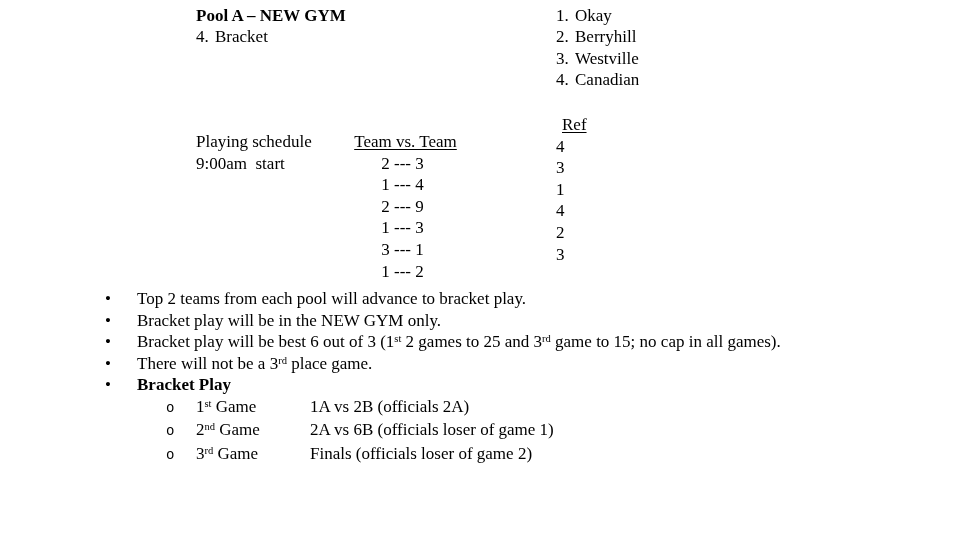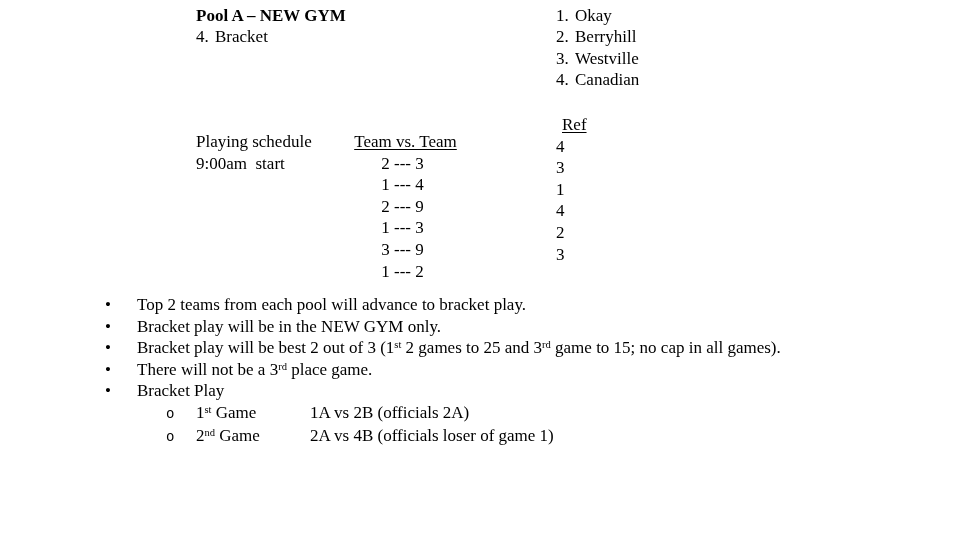--- a/index.html
+++ b/index.html
@@ -27,23 +27,23 @@
 
   
   .sched { line-height: 21.6px; }
   .sched-left { left: 196px; top: 131px; }
   .sched-mid  { left: 345px; top: 131px; width: 115px; text-align: center; }
   .sched-ref  { left: 556px; top: 114px; }
   .underline { text-decoration: underline; text-underline-offset: 2px; margin-left: 6px; }
   .pre { white-space: pre; }
 
   
-  .notes { left: 105px; top: 294px; line-height: 21.5px; }
+  .notes { left: 105px; top: 288px; line-height: 21.5px; }
   .marker { display: inline-block; width: 32px; }
-  .bold { font-weight: normal; }
+  .bold { font-weight: bold; }
   sup {
     font-size: 0.62em;
     line-height: 0;
     vertical-align: baseline;
     position: relative;
     top: -0.45em;
   }
 
   
   .sub-line { padding-left: 61px; }
@@ -86,21 +86,21 @@
     <div>Playing schedule</div>
     <div class="pre">9:00am  start</div>
   </section>
 
   <section class="abs sched sched-mid">
     <div><span class="underline">Team vs. Team</span></div>
     <div>2 --- 3</div>
     <div>1 --- 4</div>
     <div>2 --- 9</div>
     <div>1 --- 3</div>
-    <div>3 --- 9</div>
+    <div>3 --- 1</div>
     <div>1 --- 2</div>
   </section>
 
   <section class="abs sched sched-ref">
     <div><span class="underline">Ref</span></div>
     <div>4</div>
     <div>3</div>
     <div>1</div>
     <div>4</div>
     <div>2</div>
@@ -108,30 +108,33 @@
   </section>
 
   <section class="abs notes">
     <div>
       <span class="marker">•</span><span>Top 2 teams from each pool will advance to bracket play.</span>
     </div>
     <div>
       <span class="marker">•</span><span>Bracket play will be in the NEW GYM only.</span>
     </div>
     <div>
-      <span class="marker">•</span><span><span>Bracket play will be best 2 out of 3 (1</span><sup>st</sup><span> 2 games to 25 and 3</span><sup>rd</sup><span> game to 15; no cap in all games).</span></span>
+      <span class="marker">•</span><span><span>Bracket play will be best 6 out of 3 (1</span><sup>st</sup><span> 2 games to 25 and 3</span><sup>rd</sup><span> game to 15; no cap in all games).</span></span>
     </div>
     <div>
       <span class="marker">•</span><span><span>There will not be a 3</span><sup>rd</sup><span> place game.</span></span>
     </div>
     <div>
       <span class="marker">•</span><span class="bold">Bracket Play</span>
     </div>
 
     <div class="sub-line">
       <span class="sub-marker">o</span><span class="game-label"><span>1</span><sup>st</sup><span> Game</span></span><span>1A vs 2B (officials 2A)</span>
     </div>
     <div class="sub-line">
-      <span class="sub-marker">o</span><span class="game-label"><span>2</span><sup>nd</sup><span> Game</span></span><span>2A vs 4B (officials loser of game 1)</span>
+      <span class="sub-marker">o</span><span class="game-label"><span>2</span><sup>nd</sup><span> Game</span></span><span>2A vs 6B (officials loser of game 1)</span>
+    </div>
+    <div class="sub-line">
+      <span class="sub-marker">o</span><span class="game-label"><span>3</span><sup>rd</sup><span> Game</span></span><span>Finals (officials loser of game 2)</span>
     </div>
   </section>
 
 </div>
 
 </body></html>

